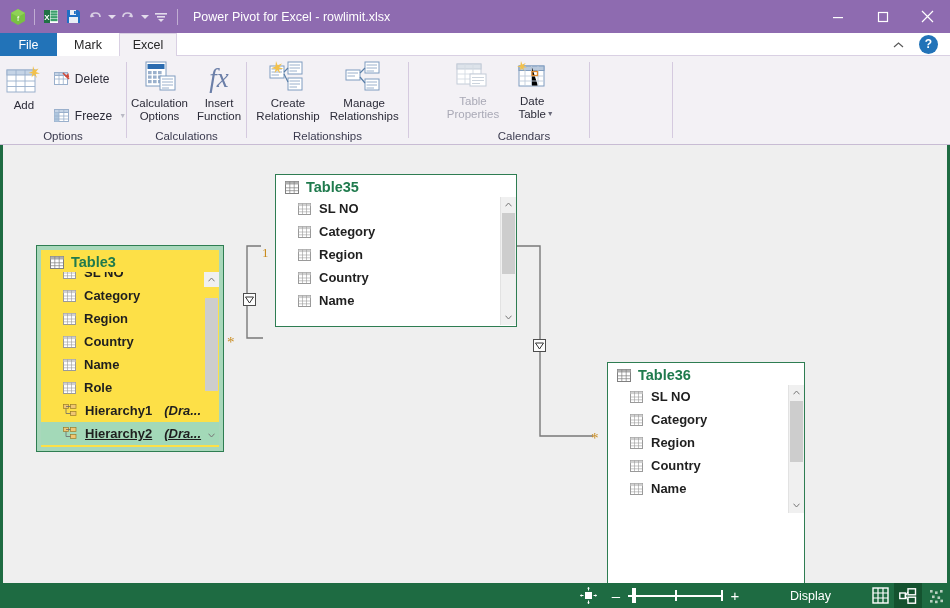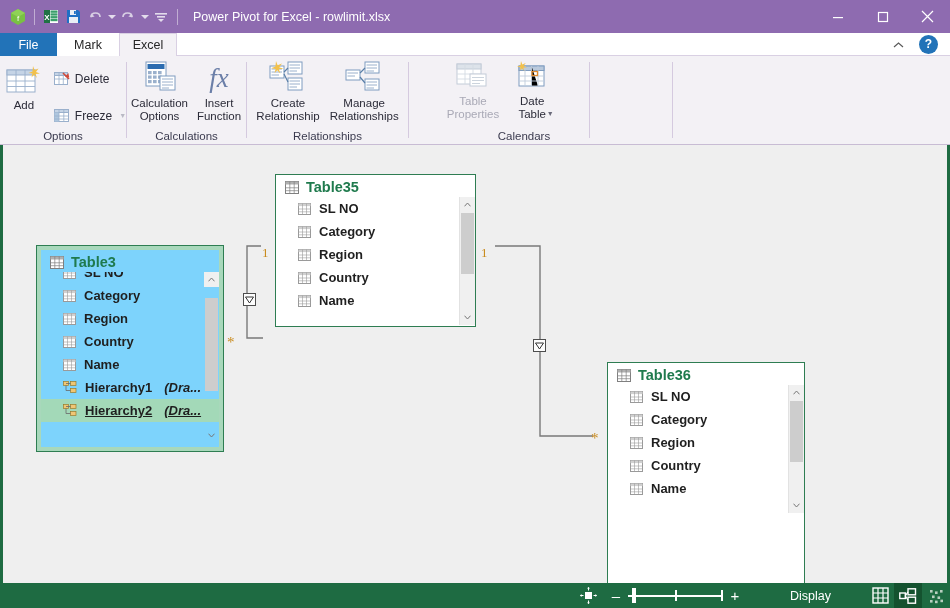--- a/index.html
+++ b/index.html
@@ -221,21 +221,21 @@
     outline: 4px solid #a8d8bb;
     outline-offset: -5px;
     padding: 0;
   }
   .tcard-inner {
     position: absolute;
     left: 0; top: 0; right: 0; bottom: 0;
   }
   .tcard.selected .tcard-inner {
     left: 4px; top: 4px; right: 4px; bottom: 4px;
-    background: #7dd3fc;
+    background: #fde047;
   }
   .tcard-head {
     display: flex;
     align-items: center;
     gap: 7px;
     padding: 5px 8px 3px 9px;
     height: 22px;
     box-sizing: border-box;
   }
   .tcard-title {
@@ -667,21 +667,21 @@
       <path d="M4 6 L49 6 L49 196 L102 196" stroke="#7a7a7a" stroke-width="1.4" fill="none"></path>
     </svg>
     <div class="card-label" style="left:478px; top:100px;">1</div>
     <div class="card-star" style="left:588px; top:285px;">*</div>
     <div class="arrowbox" style="left:530px; top:194px;">
       <svg width="9" height="8" viewBox="0 0 9 8">
           <path d="M0.5 1 L8.5 1 L4.5 7 Z" fill="#ffffff" stroke="#333333" stroke-width="1"></path>
         </svg>
     </div>
 
-    <div class="tcard" style="left:272px; top:29px; width:201px; height:153px;text-align:right;">
+    <div class="tcard" style="left:272px; top:29px; width:242px; height:153px;text-align:right;">
       <div class="tcard-inner">
         <div class="tcard-head">
           <svg width="14" height="13" viewBox="0 0 14 13">
             <rect x="0.5" y="0.5" width="13" height="12" fill="#ffffff" stroke="#808080"></rect>
             <rect x="0.5" y="0.5" width="13" height="3" fill="#b0b0b0"></rect>
             <path d="M4.8 0.5 L4.8 12.5 M9.2 0.5 L9.2 12.5 M0.5 6.8 L13.5 6.8 M0.5 9.7 L13.5 9.7" stroke="#808080" stroke-width="0.7"></path>
           </svg>
           <span class="tcard-title">Table35</span>
         </div>
         <div class="tcard-list" style="height:128px;">
@@ -786,20 +786,28 @@
                 </svg>
               <span>Country</span>
             </div>
             <div class="field">
               <svg width="13" height="12" viewBox="0 0 13 12">
                   <rect x="0.5" y="0.5" width="12" height="11" fill="#fff" stroke="#9a9a9a"></rect>
                   <rect x="0.5" y="0.5" width="12" height="2.6" fill="#d0d0d0"></rect>
                   <path d="M4.5 0.5 L4.5 11.5 M8.5 0.5 L8.5 11.5 M0.5 6 L12.5 6 M0.5 8.8 L12.5 8.8" stroke="#9a9a9a" stroke-width="0.6"></path>
                 </svg>
               <span>Name</span>
+            </div>
+            <div class="field">
+              <svg width="13" height="12" viewBox="0 0 13 12">
+                  <rect x="0.5" y="0.5" width="12" height="11" fill="#fff" stroke="#9a9a9a"></rect>
+                  <rect x="0.5" y="0.5" width="12" height="2.6" fill="#d0d0d0"></rect>
+                  <path d="M4.5 0.5 L4.5 11.5 M8.5 0.5 L8.5 11.5 M0.5 6 L12.5 6 M0.5 8.8 L12.5 8.8" stroke="#9a9a9a" stroke-width="0.6"></path>
+                </svg>
+              <span>Role</span>
             </div>
             <div class="field">
               <svg width="14" height="13" viewBox="0 0 14 13">
                 <rect x="0.5" y="0.5" width="5" height="4" fill="#f0c674" stroke="#9a7b28" stroke-width="0.7"></rect>
                 <rect x="7.5" y="0.5" width="5.5" height="4" fill="#f0c674" stroke="#9a7b28" stroke-width="0.7"></rect>
                 <rect x="7.5" y="7.5" width="5.5" height="4" fill="#f0c674" stroke="#9a7b28" stroke-width="0.7"></rect>
                 <path d="M3 4.5 L3 9.5 L7.5 9.5 M3 2.5 L7.5 2.5" stroke="#6a6a6a" stroke-width="0.8" fill="none"></path>
               </svg>
               <span class="hname">Hierarchy1</span>
               <span class="hdrag">(Dra...</span>

